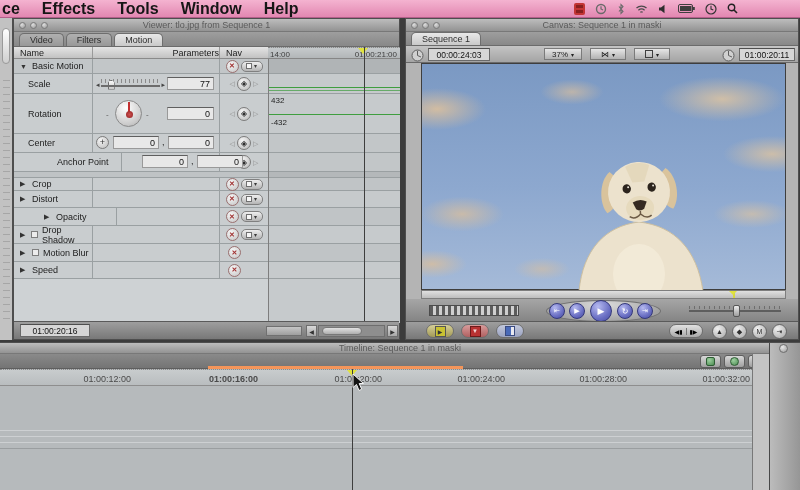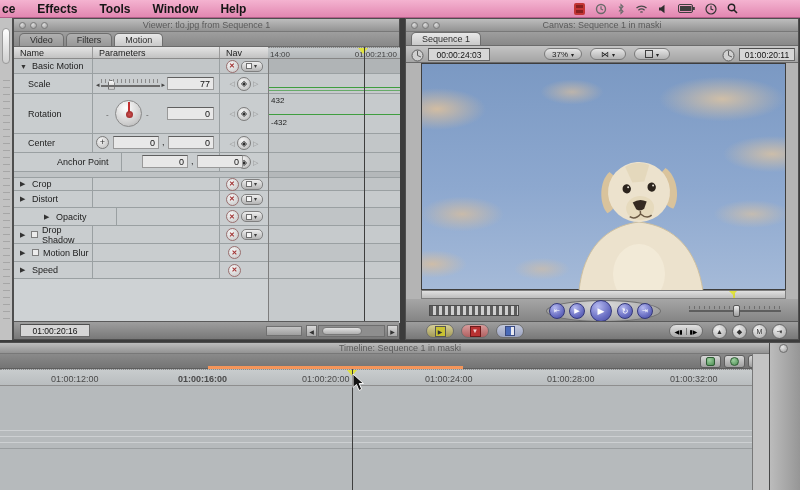--- a/index.html
+++ b/index.html
@@ -5,21 +5,21 @@
   * { box-sizing:border-box; margin:0; padding:0; }
   html,body { width:800px; height:490px; }
   #screen { position:relative; width:800px; height:490px; overflow:hidden;
             background:#3c3c3c; font-family:"Liberation Sans",sans-serif; }
   .abs { position:absolute; }
 
   
   .menubar { position:absolute; left:0; top:0; width:800px; height:18px;
              background:linear-gradient(#f4b3d0,#e287b1);
              border-bottom:1px solid #b35f8a; display:flex; align-items:center; }
-  .mi { padding:0 11px; font-size:12px; font-weight:bold; color:#161616; height:18px; line-height:18px; }
+  .mi { padding:0 11px; font-size:16px; font-weight:bold; color:#161616; height:18px; line-height:18px; }
   .mi:first-child { padding-left:2px; }
   .mb-icons { margin-left:auto; display:flex; align-items:center; gap:10px; padding-right:62px; }
   .mb-icons span { display:flex; }
 
   
   .window { position:absolute; background:#b4b4b4; border:1px solid #4e4e4e; }
   .titlebar { position:absolute; left:0; right:0; top:0; height:13px;
               background:linear-gradient(#bdbdbd,#939393); border-bottom:1px solid #787878;
               display:flex; align-items:center; }
   .tb-title { flex:1; text-align:center; font-size:9px; color:#5a5a5a; }
@@ -100,21 +100,21 @@
                 display:flex; align-items:center; justify-content:center; }
   .scroll-track { position:absolute; top:3px; height:12px; background:#8e8e8e; border:1px solid #6e6e6e; }
   .scroll-thumb { position:absolute; top:1px; height:8px; border-radius:4px;
                   background:linear-gradient(#e2e2e2,#aeaeae); border:1px solid #787878; }
   .zoomctl { position:absolute; width:36px; height:10px; top:4px; border:1px solid #707070;
              background:linear-gradient(#c6c6c6,#9e9e9e) , repeating-linear-gradient(90deg,#777 0 1px,transparent 1px 4px); }
 
   
   .cv-controls { position:absolute; left:0; right:0; top:27px; height:17px;
                  background:linear-gradient(#c4c4c4,#a4a4a4); border-bottom:1px solid #6a6a6a; }
-  .ddpill { position:absolute; top:2px; height:12px; border-radius:6px; border:1px solid #7a7a7a;
+  .ddpill { position:absolute; top:2px; height:12px; border-radius:0; border:1px solid #7a7a7a;
             background:linear-gradient(#e6e6e6,#b2b2b2); font-size:8px; color:#222;
             display:flex; align-items:center; justify-content:center; gap:3px; padding:0 5px; }
   .video { position:absolute; left:15px; top:44px; width:365px; height:227px; border:1px solid #3e3e3e; }
   .scrubbar { position:absolute; left:15px; top:271px; width:365px; height:9px;
               background:linear-gradient(#e0e0e0,#bdbdbd); border:1px solid #7e7e7e; }
   .transport { position:absolute; left:0; right:0; top:280px; height:24px;
                background:linear-gradient(#a6a6a6,#828282); }
   .oval { position:absolute; left:140px; top:1px; width:115px; height:22px; border-radius:50%;
           background:radial-gradient(ellipse at 50% 20%,#dcdcdc,#8e8e8e); border:1px solid #707070; }
   .tbtn { position:absolute; border-radius:50%;
@@ -131,21 +131,21 @@
   .sqbtn { position:absolute; top:2px; width:28px; height:14px; border-radius:7px; border:1px solid #6e6e6e;
            display:flex; align-items:center; justify-content:center; }
   .rbtn { position:absolute; top:2px; width:15px; height:15px; border-radius:50%;
           background:radial-gradient(circle at 35% 28%,#efefef,#a8a8a8); border:1px solid #666;
           color:#2e2e2e; font-size:7px; display:flex; align-items:center; justify-content:center; }
 
   
   .tl-ruler { position:absolute; left:0; top:26px; width:752px; height:17px;
               background:linear-gradient(#c8cccd,#b9bdbf); border-top:1px dotted #8a8a8a;
               border-bottom:1px solid #8e8e8e; font-size:9px; color:#4a4a4a; }
-  .tl-lab { position:absolute; top:4px; width:80px; text-align:left; }
+  .tl-lab { position:absolute; top:4px; width:80px; text-align:right; }
   .tracks { position:absolute; left:0; top:43px; width:752px; height:105px; background:#b6babc; overflow:hidden; }
   .hline { position:absolute; left:0; right:0; height:1px; background:#cdd0d2; }
   .greenbtn { position:absolute; top:1px; width:21px; height:13px; border-radius:3px; border:1px solid #5e5e5e;
               background:linear-gradient(#d8d8d8,#a0a0a0); display:flex; align-items:center; justify-content:center; }
   .gicon { width:9px; height:9px; border-radius:2px; border:1px solid #2e5c34;
            background:radial-gradient(circle at 35% 30%,#9ed0a0,#4c8c52); }
 </style>
 </head>
 <body>
 
@@ -225,21 +225,21 @@
       <span class="tb-title">Viewer: tlo.jpg from Sequence 1</span>
     </div>
     <div class="tabrow" style="top:13px;height:15px;">
       <span class="tab">Video</span>
       <span class="tab">Filters</span>
       <span class="tab active">Motion</span>
     </div>
 
     <div class="colheader">
       <span class="ch" style="width:79px;">Name</span>
-      <span class="ch" style="flex:1;">Parameters</span>
+      <span class="ch" style="flex:1;text-align:right;">Parameters</span>
       <span class="ch" style="width:48px;border-right:none;">Nav</span>
     </div>
 
     <div class="abs" style="left:0;top:40px;width:254px;">
       <div class="prow" style="height:15px;background:#c2c6c8;">
         <div class="cn">
           <span class="tri">▼</span>
           <span>Basic Motion</span>
         </div>
         <div class="cp"></div>

